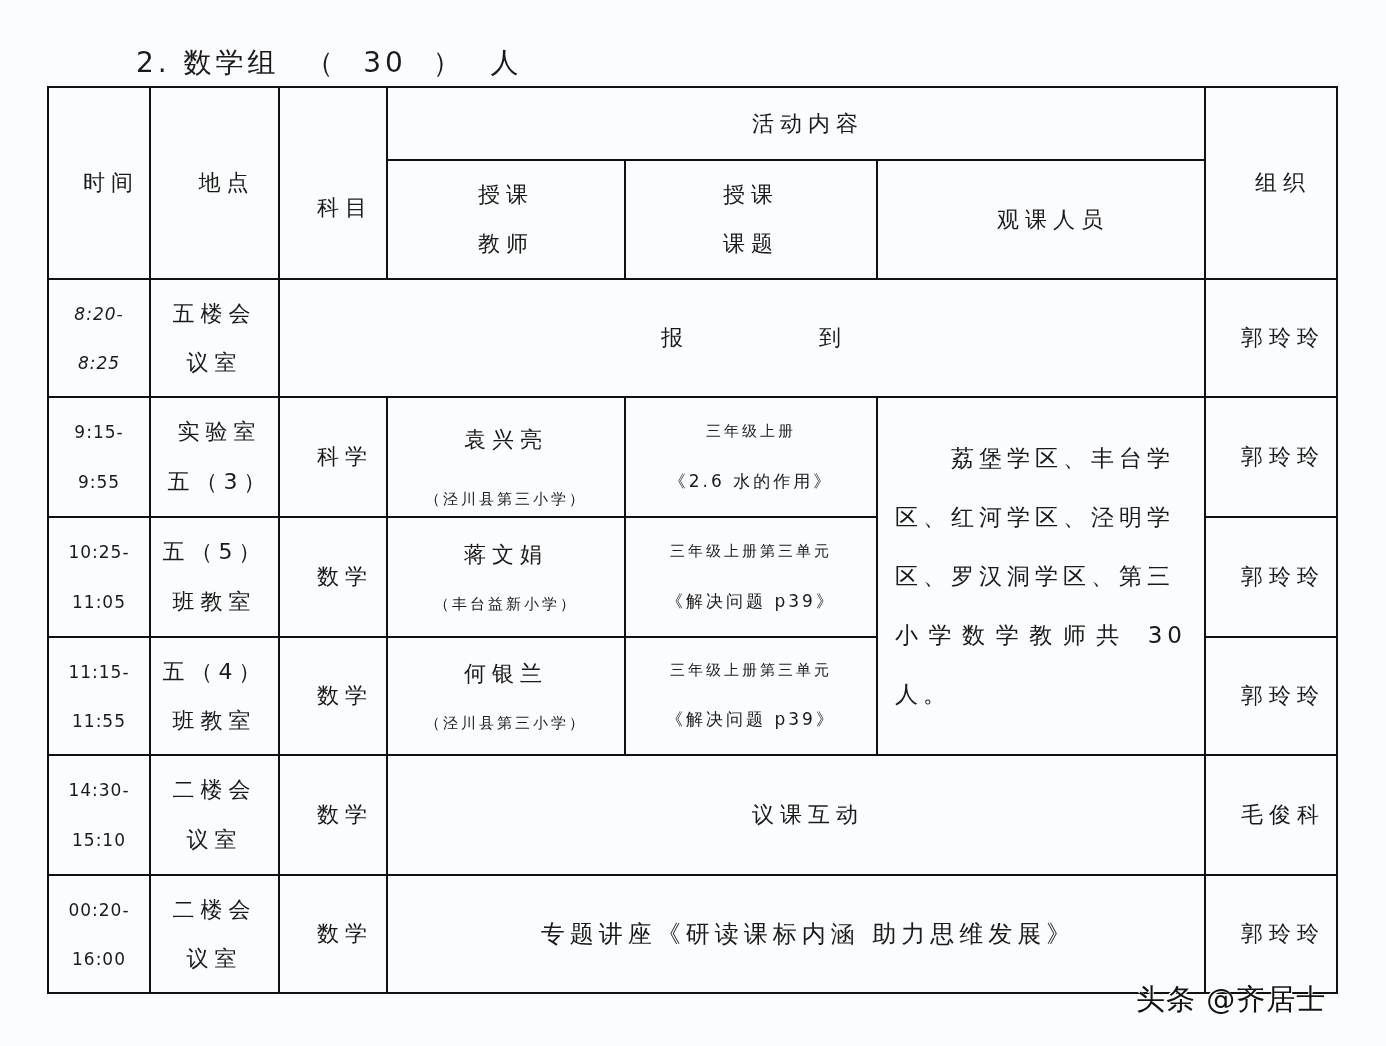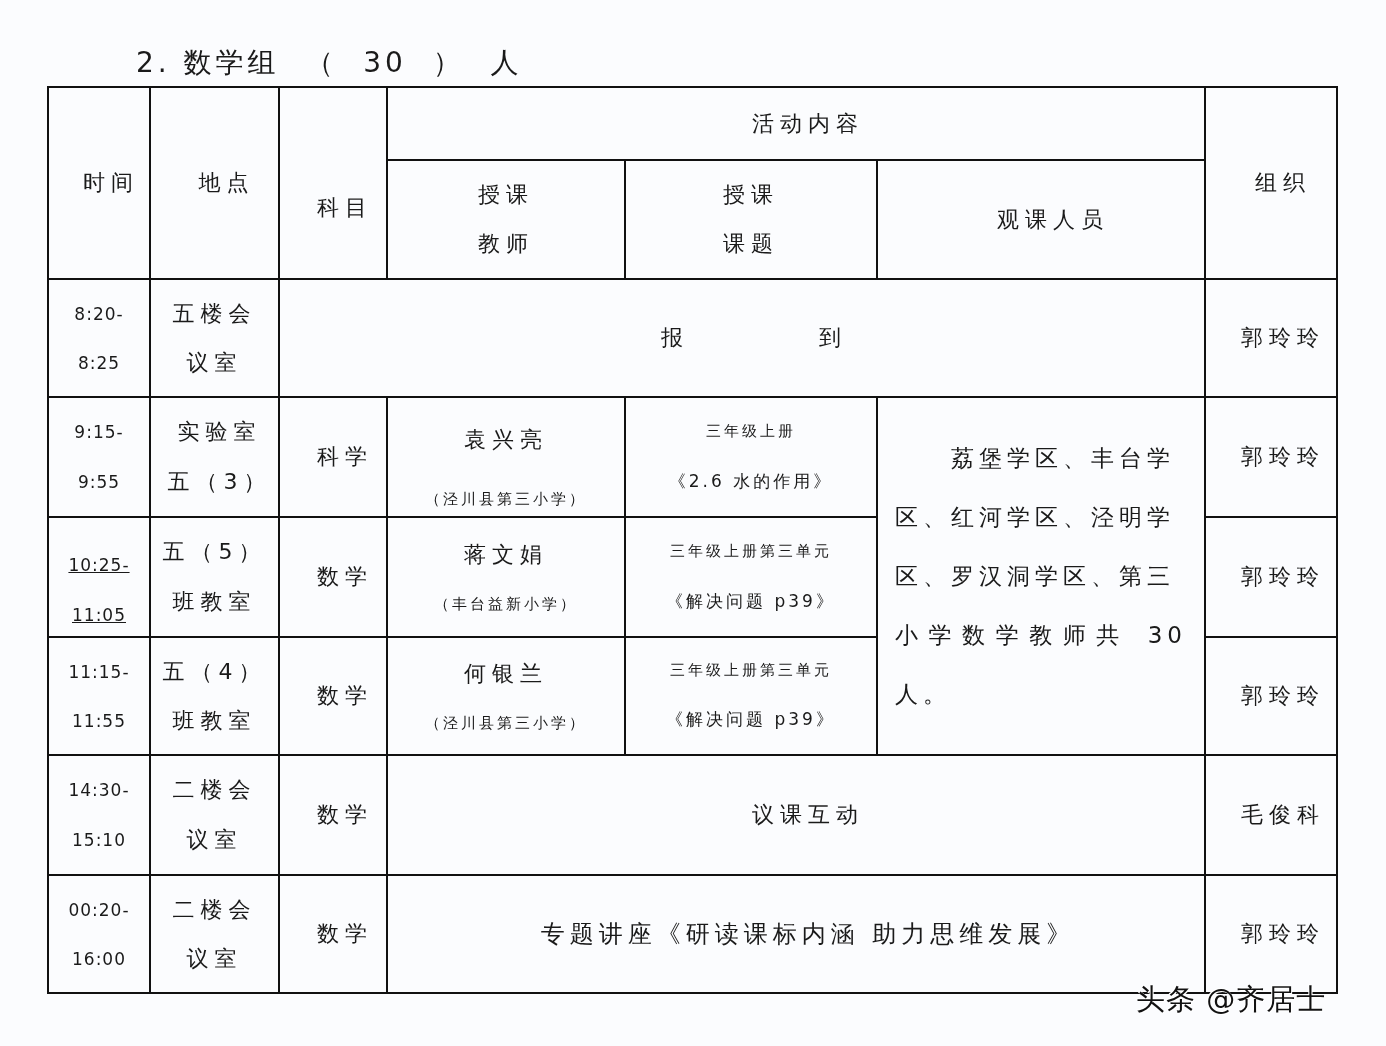--- a/index.html
+++ b/index.html
@@ -60,21 +60,21 @@
     <span>授课</span>
     <span>课题</span>
   </div>
   <div class="cell center t-md" style="left:877px;top:160px;width:328px;height:119px;">
     <span>观课人员</span>
   </div>
   <div class="cell center t-md" style="left:1205px;top:87px;width:132px;height:192px;">
     <span>组织</span>
   </div>
 
-  <div class="cell split t-sm" style="left:48px;top:279px;width:102px;height:118px;">
+  <div class="cell split t-sm" style="left:48px;top:279px;width:102px;height:118px;font-style:italic;">
     <span>8:20-</span>
     <span>8:25</span>
   </div>
   <div class="cell split t-md" style="left:150px;top:279px;width:129px;height:118px;">
     <span>五楼会</span>
     <span>议室</span>
   </div>
   <div class="cell center t-md" style="left:279px;top:279px;width:926px;height:118px;white-space:pre;">
     <span>报          到</span>
   </div>
@@ -98,21 +98,21 @@
     <span class="t-xs">（泾川县第三小学）</span>
   </div>
   <div class="cell split" style="left:625px;top:397px;width:252px;height:120px;">
     <span class="t-xs">三年级上册</span>
     <span class="t-sm" style="letter-spacing:3px">《2.6 水的作用》</span>
   </div>
   <div class="cell center t-md" style="left:1205px;top:397px;width:132px;height:120px;">
     <span>郭玲玲</span>
   </div>
 
-  <div class="cell split t-sm" style="left:48px;top:530px;width:102px;height:120px;text-decoration:underline;">
+  <div class="cell split t-sm" style="left:48px;top:517px;width:102px;height:120px;">
     <span>10:25-</span>
     <span>11:05</span>
   </div>
   <div class="cell split t-md" style="left:150px;top:517px;width:129px;height:120px;">
     <span>五（5）</span>
     <span>班教室</span>
   </div>
   <div class="cell center t-md" style="left:279px;top:517px;width:108px;height:120px;">
     <span>数学</span>
   </div>

